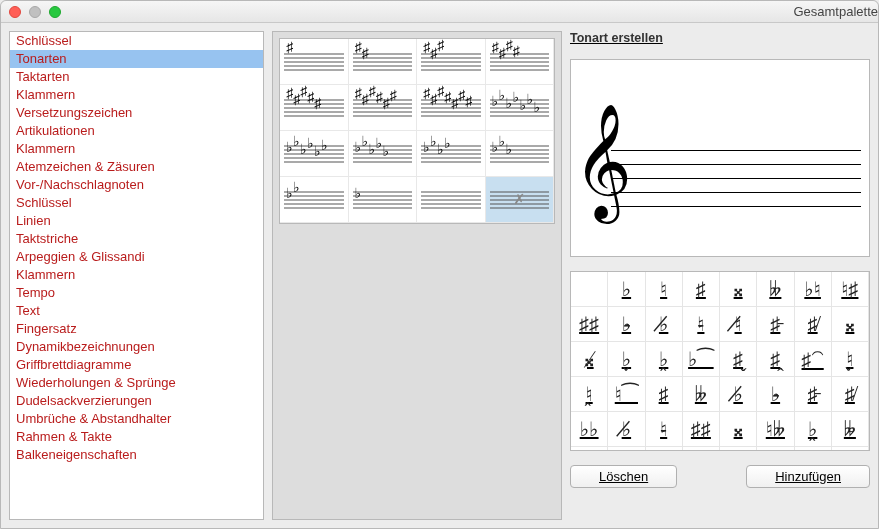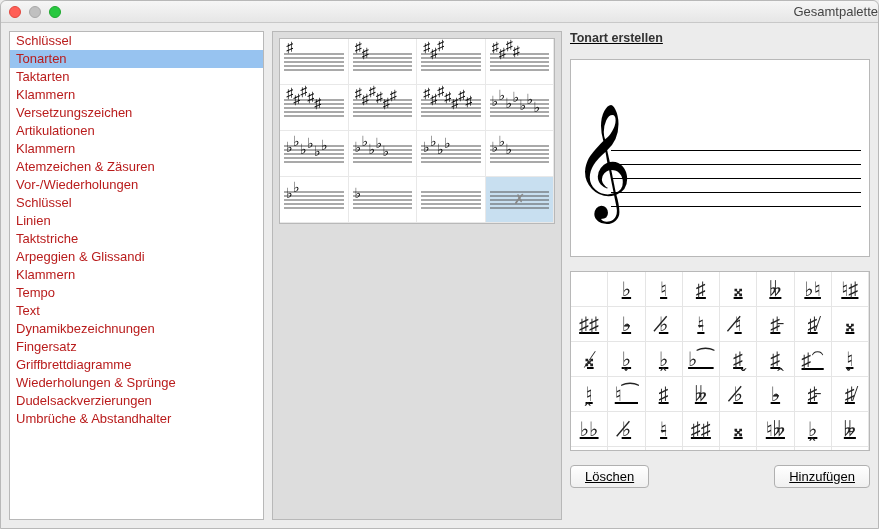--- a/index.html
+++ b/index.html
@@ -190,21 +190,21 @@
       color: #222;
     }
     .button-row {
       display: flex;
       justify-content: space-between;
     }
     .btn {
       background: linear-gradient(#fff, #f0f0f0);
       border: 1px solid #b0b0b0;
       border-radius: 4px;
-      padding: 3px 14px;
+      padding: 3px 28px;
       font-size: 13px;
       cursor: pointer;
     }
   </style>
 </head>
 <body>
 
 <div class="window">
   <div class="titlebar">
     <div class="traffic-lights">
@@ -218,34 +218,36 @@
 
     <div class="sidebar" id="sidebar">
         <div class="sidebar-item">Schlüssel</div>
         <div class="sidebar-item selected">Tonarten</div>
         <div class="sidebar-item">Taktarten</div>
         <div class="sidebar-item">Klammern</div>
         <div class="sidebar-item">Versetzungszeichen</div>
         <div class="sidebar-item">Artikulationen</div>
         <div class="sidebar-item">Klammern</div>
         <div class="sidebar-item">Atemzeichen &amp; Zäsuren</div>
-        <div class="sidebar-item">Vor-/Wiederholungen</div>
+        <div class="sidebar-item">Vor-/Nachschlagnoten</div>
         <div class="sidebar-item">Schlüssel</div>
         <div class="sidebar-item">Linien</div>
         <div class="sidebar-item">Taktstriche</div>
         <div class="sidebar-item">Arpeggien &amp; Glissandi</div>
         <div class="sidebar-item">Klammern</div>
         <div class="sidebar-item">Tempo</div>
         <div class="sidebar-item">Text</div>
+        <div class="sidebar-item">Fingersatz</div>
         <div class="sidebar-item">Dynamikbezeichnungen</div>
-        <div class="sidebar-item">Fingersatz</div>
         <div class="sidebar-item">Griffbrettdiagramme</div>
         <div class="sidebar-item">Wiederholungen &amp; Sprünge</div>
         <div class="sidebar-item">Dudelsackverzierungen</div>
         <div class="sidebar-item">Umbrüche &amp; Abstandhalter</div>
+        <div class="sidebar-item">Rahmen &amp; Takte</div>
+        <div class="sidebar-item">Balkeneigenschaften</div>
       </div>
 
     <div class="middle-panel">
       <div class="palette-grid-wrap">
         <div class="palette-grid" id="palette-grid">
             <div class="palette-cell">
               <div class="staff-mini">
                 <div class="line"></div>
                 <div class="line"></div>
                 <div class="line"></div>

